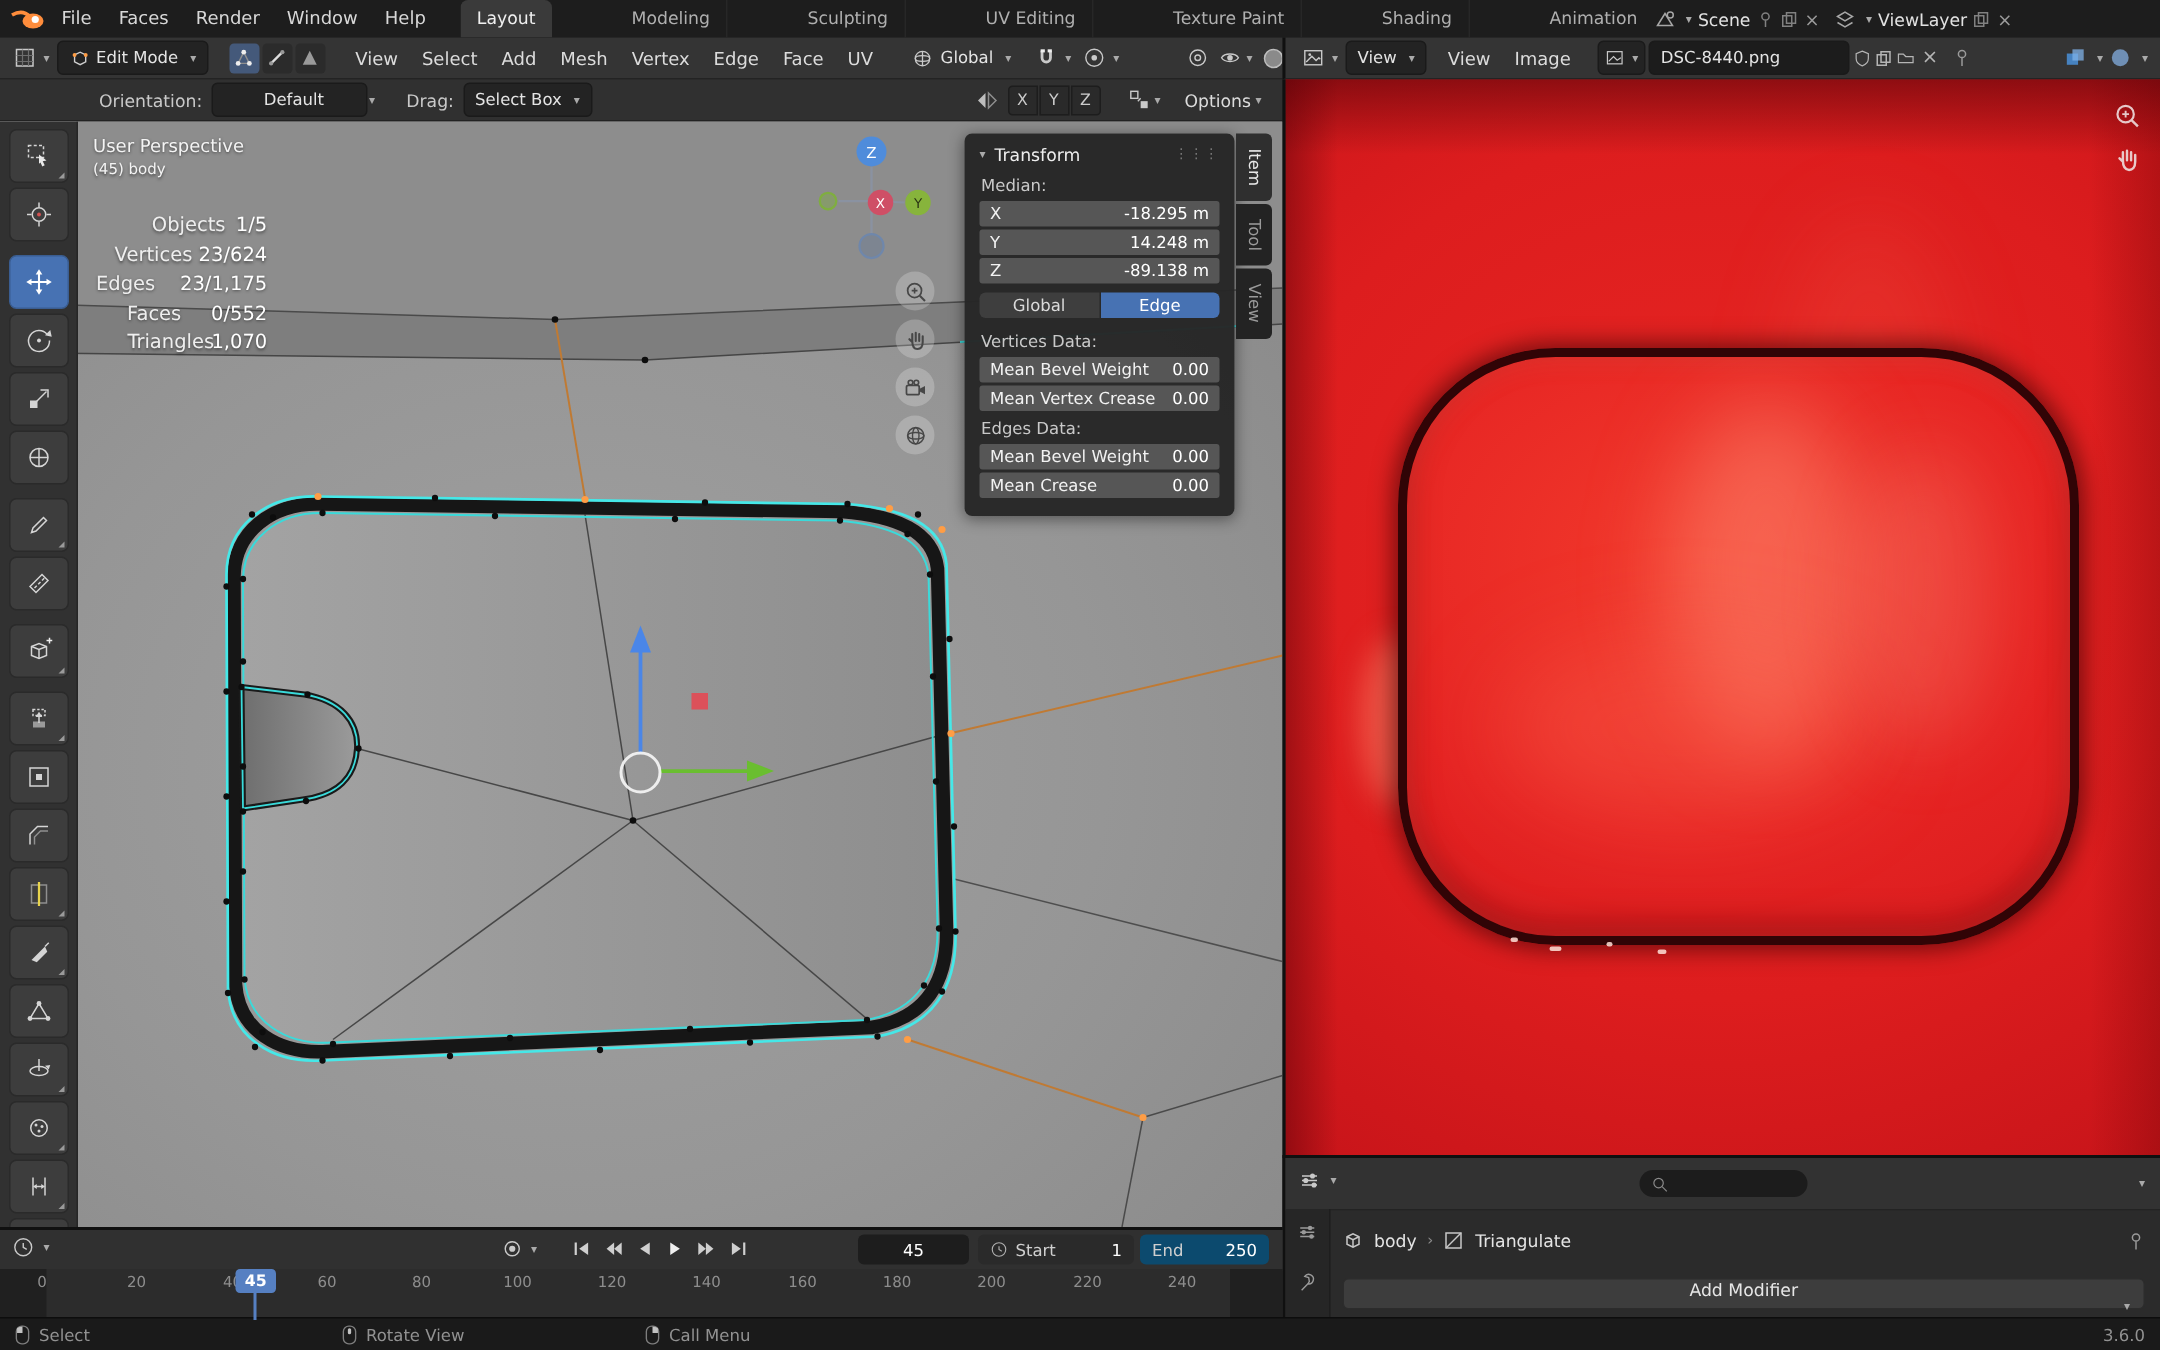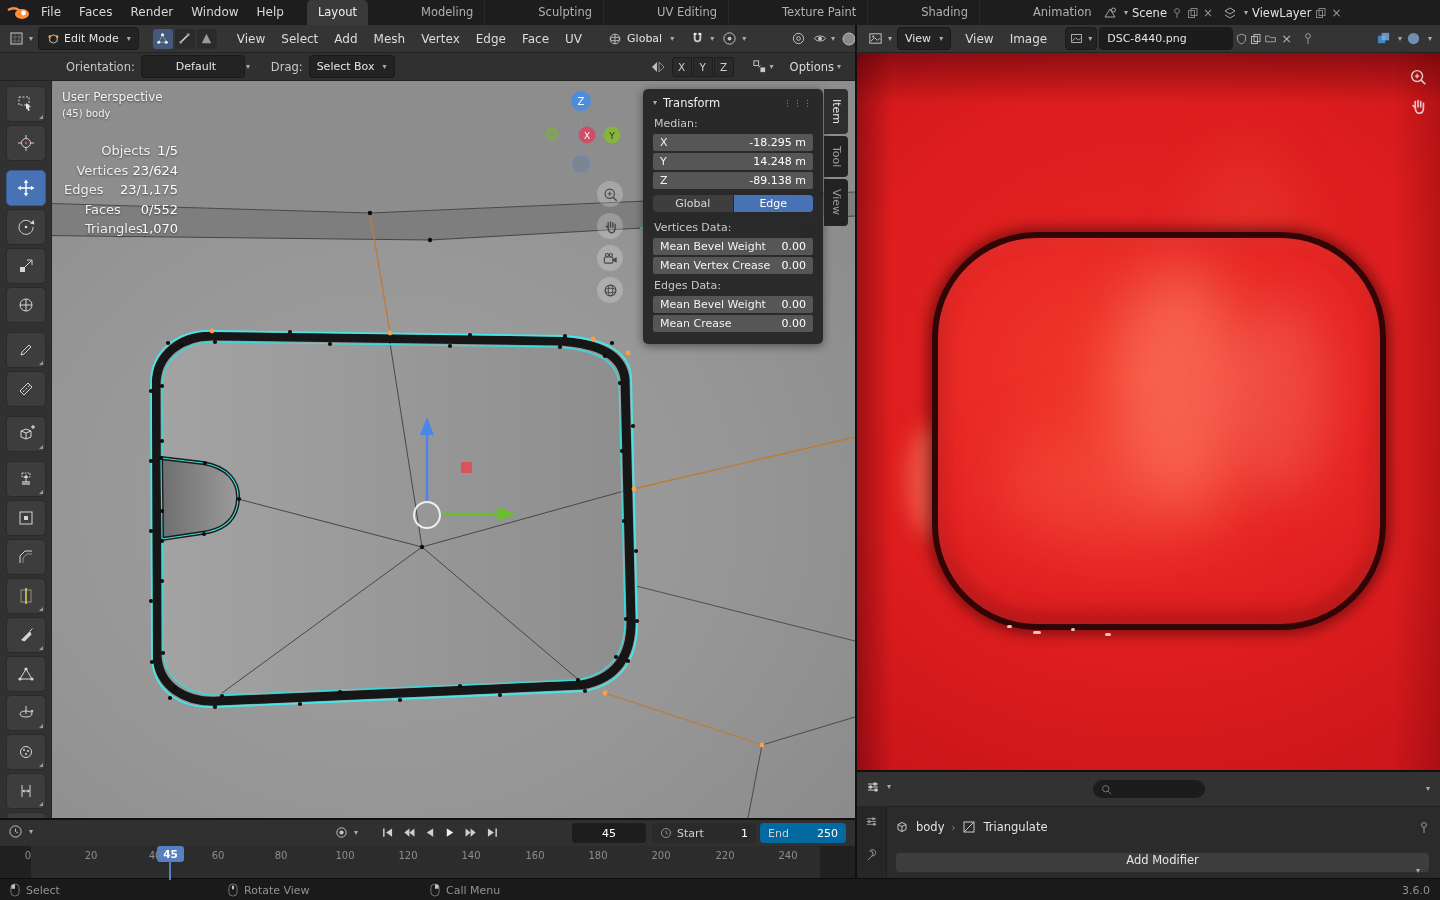--- a/index.html
+++ b/index.html
@@ -896,21 +896,21 @@
         <span>45</span>
       </div>
       <div class="tl-field" style="left:652px;width:104px;background:#2a2a2a;padding:0 8px;gap:5px;">
         <svg width="12" height="12" viewBox="0 0 16 16">
             <circle cx="8" cy="8" r="6" stroke="#b0b0b0" fill="none"></circle>
             <path d="M8 5 V8 L10.5 9.5" stroke="#b0b0b0" fill="none"></path>
           </svg>
         <span style="color:#cfcfcf;">Start</span>
         <span style="margin-left:auto;color:#fff;">1</span>
       </div>
-      <div class="tl-field" style="left:760px;width:86px;background:#0369a1;padding:0 8px;">
+      <div class="tl-field" style="left:760px;width:86px;background:#0c4a6e;padding:0 8px;">
         <span style="color:#cfcfcf;">End</span>
         <span style="margin-left:auto;color:#fff;">250</span>
       </div>
     </div>
     <div class="ruler">
       <div class="range"></div>
       <span class="tick" style="left:28px">0</span>
       <span class="tick" style="left:91px">20</span>
       <span class="tick" style="left:155px">40</span>
       <span class="tick" style="left:218px">60</span>

